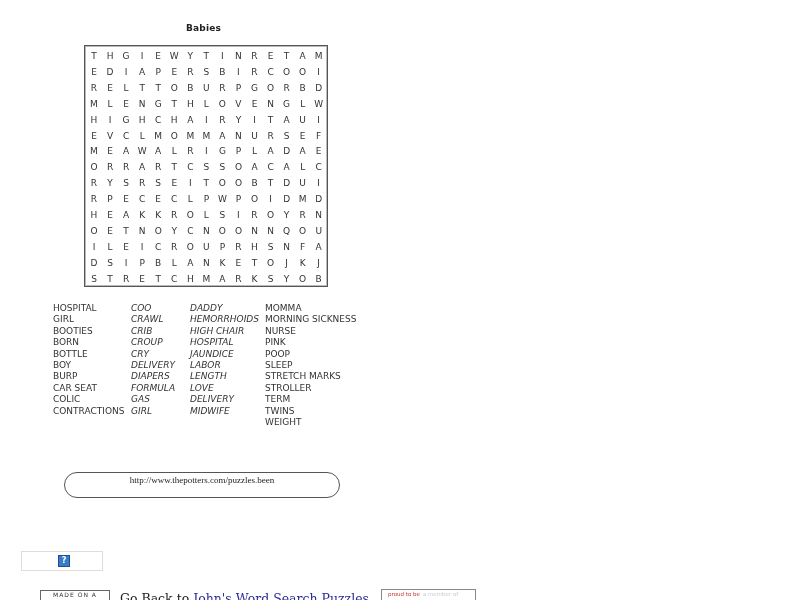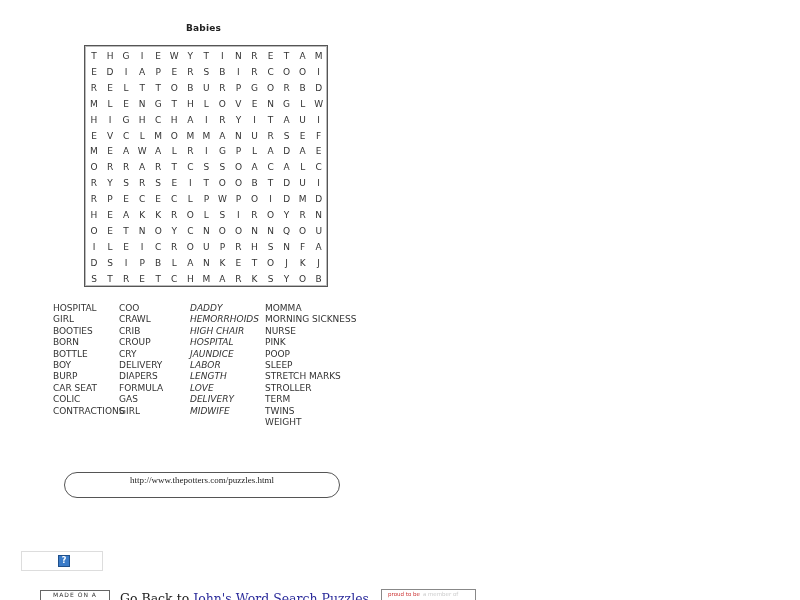--- a/index.html
+++ b/index.html
@@ -423,21 +423,21 @@
     <div>GIRL</div>
     <div>BOOTIES</div>
     <div>BORN</div>
     <div>BOTTLE</div>
     <div>BOY</div>
     <div>BURP</div>
     <div>CAR SEAT</div>
     <div>COLIC</div>
     <div>CONTRACTIONS</div>
   </div>
-<div class="words" id="col1" style="left:119px;">
+<div class="words" id="col1" style="left:131px;font-style:italic;">
     <div>COO</div>
     <div>CRAWL</div>
     <div>CRIB</div>
     <div>CROUP</div>
     <div>CRY</div>
     <div>DELIVERY</div>
     <div>DIAPERS</div>
     <div>FORMULA</div>
     <div>GAS</div>
     <div>GIRL</div>
@@ -462,21 +462,21 @@
     <div>POOP</div>
     <div>SLEEP</div>
     <div>STRETCH MARKS</div>
     <div>STROLLER</div>
     <div>TERM</div>
     <div>TWINS</div>
     <div>WEIGHT</div>
   </div>
 
 <div class="copyright">
-  <div>http://www.thepotters.com/puzzles.html</div>
+  <div>http://www.thepotters.com/puzzles.been</div>
 </div>
 
 <div class="access">
   <span class="counter"><span class="q">?</span></span>
 </div>
 
 <div class="footer-badge">
   <div>MADE ON A</div>
 </div>
 

